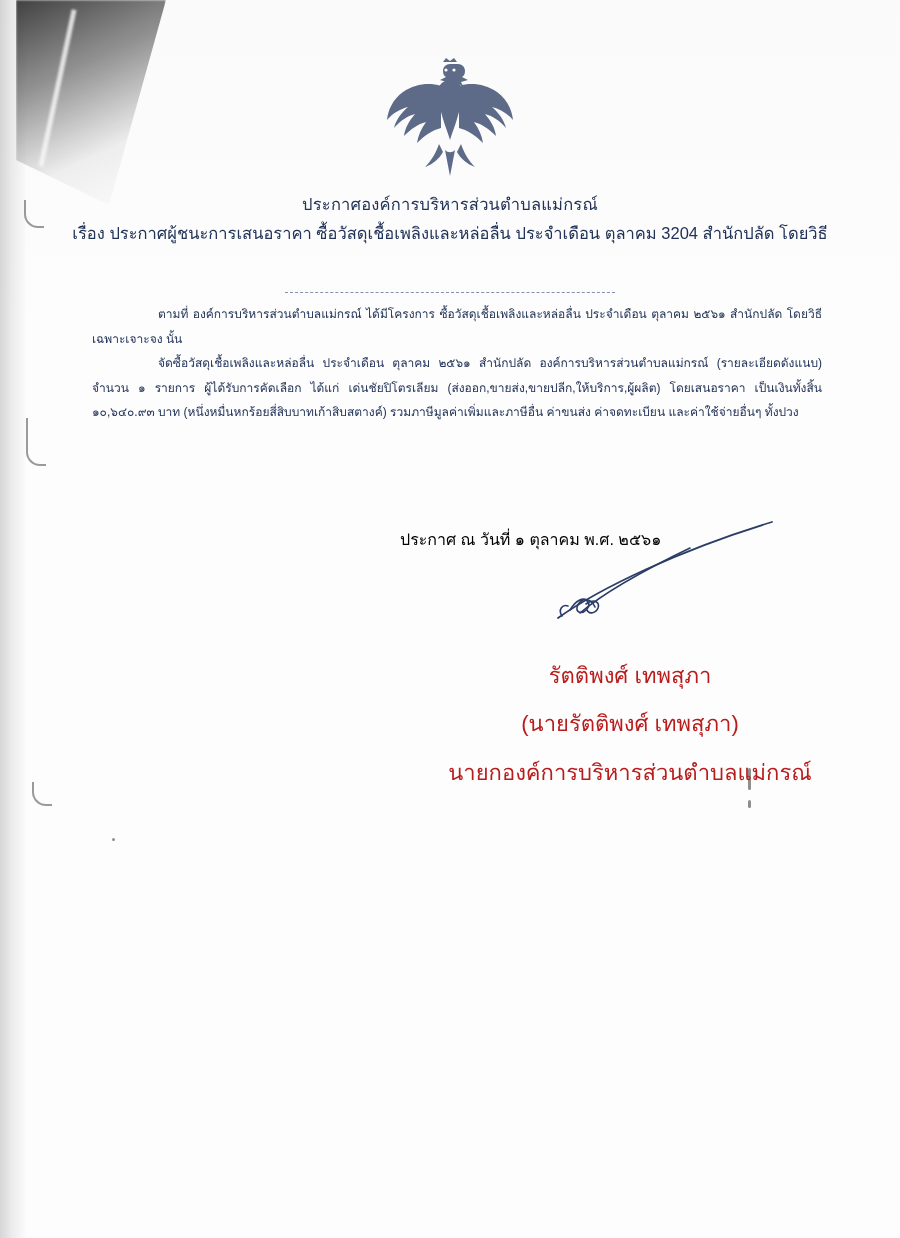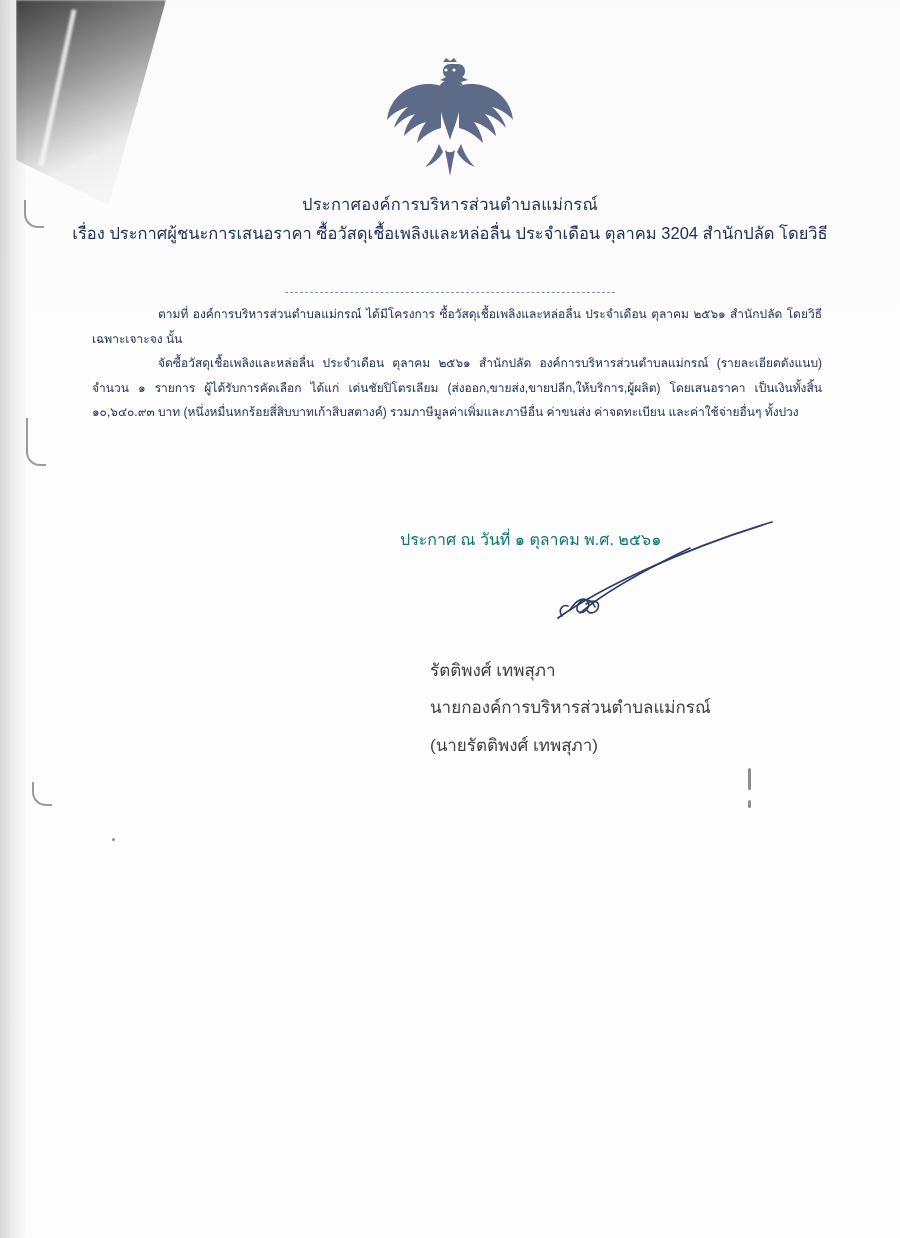--- a/index.html
+++ b/index.html
@@ -115,41 +115,41 @@
   }
   .para-1 { top: 302px; }
   .para-2 { top: 351px; }
   .indent { display: inline-block; width: 66px; }
 
   .date-line {
     position: absolute;
     left: 400px;
     top: 527px;
     font-size: 16px;
-    color: #0f766e;
+    color: #000000;
   }
 
   .signature {
     position: absolute;
     left: 540px;
     top: 518px;
     width: 250px;
     height: 110px;
     pointer-events: none;
   }
 
   .sign-block {
     position: absolute;
     left: 430px;
     top: 652px;
     width: 400px;
-    text-align: left;
-    font-size: 17px;
+    text-align: center;
+    font-size: 22px;
     line-height: 2.2;
-    color: #404040;
+    color: #b91c1c;
   }
 </style>
 </head>
 <body>
 
 <div class="page">
 
   <div class="scan-edge-left"></div>
   <div class="scan-smudge"></div>
   <div class="scan-streak"></div>
@@ -205,18 +205,18 @@
         <path d="M18 100 C60 70 140 32 232 4" stroke-width="1.8"></path>
         <path d="M40 95 C60 78 92 58 150 30"></path>
         <path d="M30 92 c6 -10 14 -14 18 -8 c3 5 -4 12 -9 10 c-4 -2 -2 -9 4 -12 c5 -2 10 2 12 7"></path>
         <path d="M46 86 c8 -6 14 -2 12 4 c-2 5 -9 7 -11 2"></path>
         <path d="M22 98 c-4 -6 0 -12 6 -10"></path>
       </g>
     </svg>
 
     <div class="sign-block">
       <div>รัตติพงศ์ เทพสุภา</div>
+      <div>(นายรัตติพงศ์ เทพสุภา)</div>
       <div>นายกองค์การบริหารส่วนตำบลแม่กรณ์</div>
-      <div>(นายรัตติพงศ์ เทพสุภา)</div>
     </div>
 
   </div>
 </div>
 
 </body></html>

